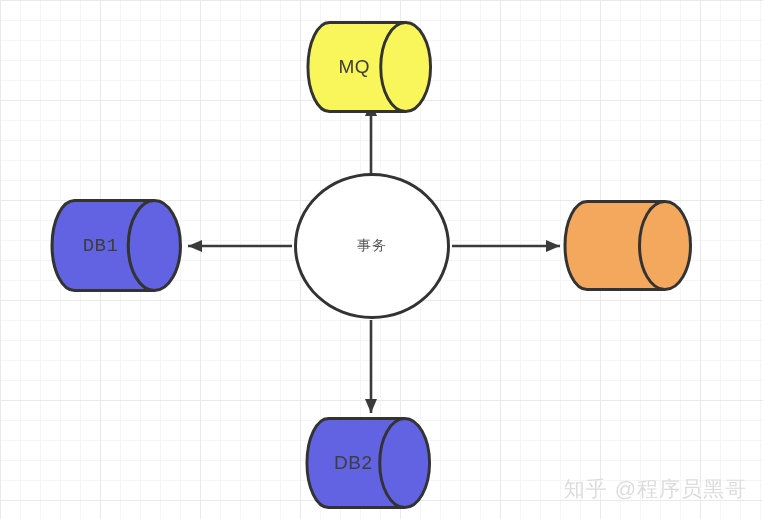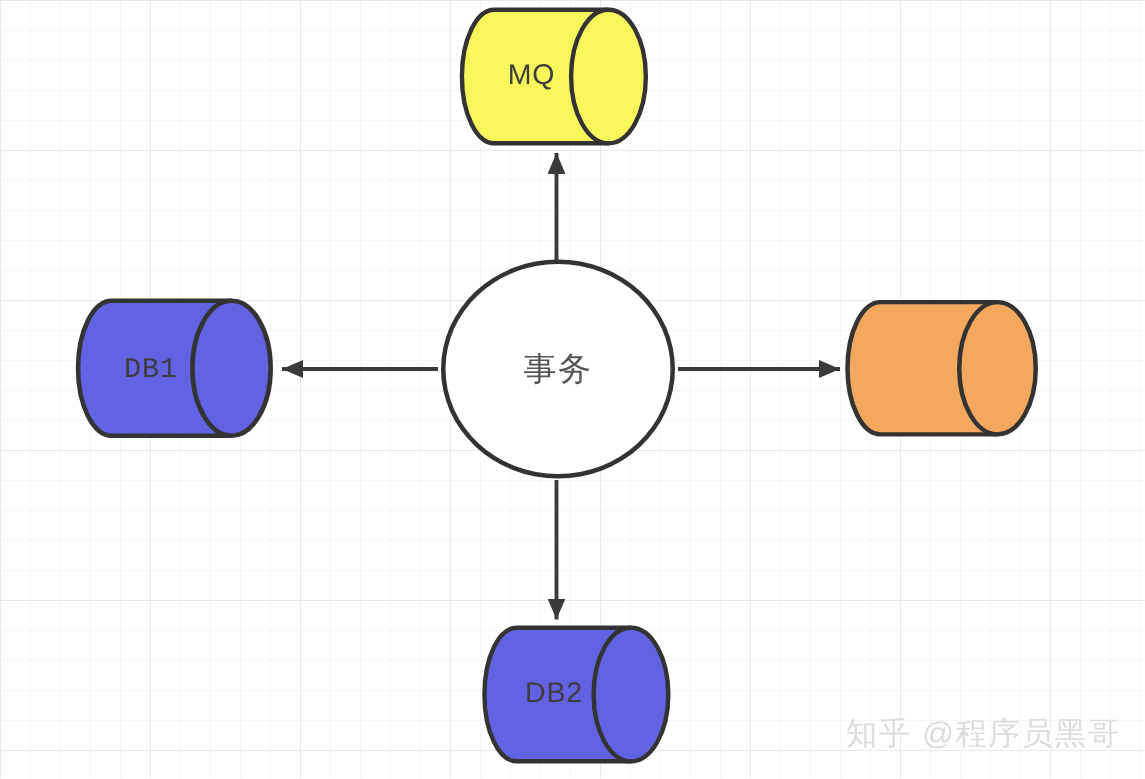--- a/index.html
+++ b/index.html
@@ -54,35 +54,35 @@
     left: 0; top: 0; bottom: 0;
     right: 24%;                 
     display: flex;
     align-items: center;
     justify-content: center;
     font-size: 19px;
     color: #3d3d3d;
     letter-spacing: 0.5px;
   }
 
-  .node-mq    { left: 306px; top: 4px;   width: 127px; height: 94px; }
+  .node-mq    { left: 306px; top: 20px;   width: 127px; height: 94px; }
   .node-db1   { left: 50px;  top: 198px; width: 133px; height: 95px; font-family: Liberation Mono, monospace; }
   .node-redis { left: 563px; top: 199px; width: 130px; height: 93px; }
-  .node-db2   { left: 321px; top: 416px; width: 127px; height: 94px; text-align: right; }
+  .node-db2   { left: 305px; top: 416px; width: 127px; height: 94px; text-align: right; }
 
   .node-center {
     left: 294px; top: 173px;
     width: 156px; height: 146px;
     background: #ffffff;
     border: 3px solid #333333;
     border-radius: 50%;
     display: flex;
     align-items: center;
     justify-content: center;
-    font-size: 22px;
+    font-size: 14px;
     color: #555555;
     letter-spacing: 1px;
     font-family: Liberation Serif, serif;
   }
 
   .watermark {
     position: absolute;
     right: 16px;
     bottom: 16px;
     font-size: 21px;

